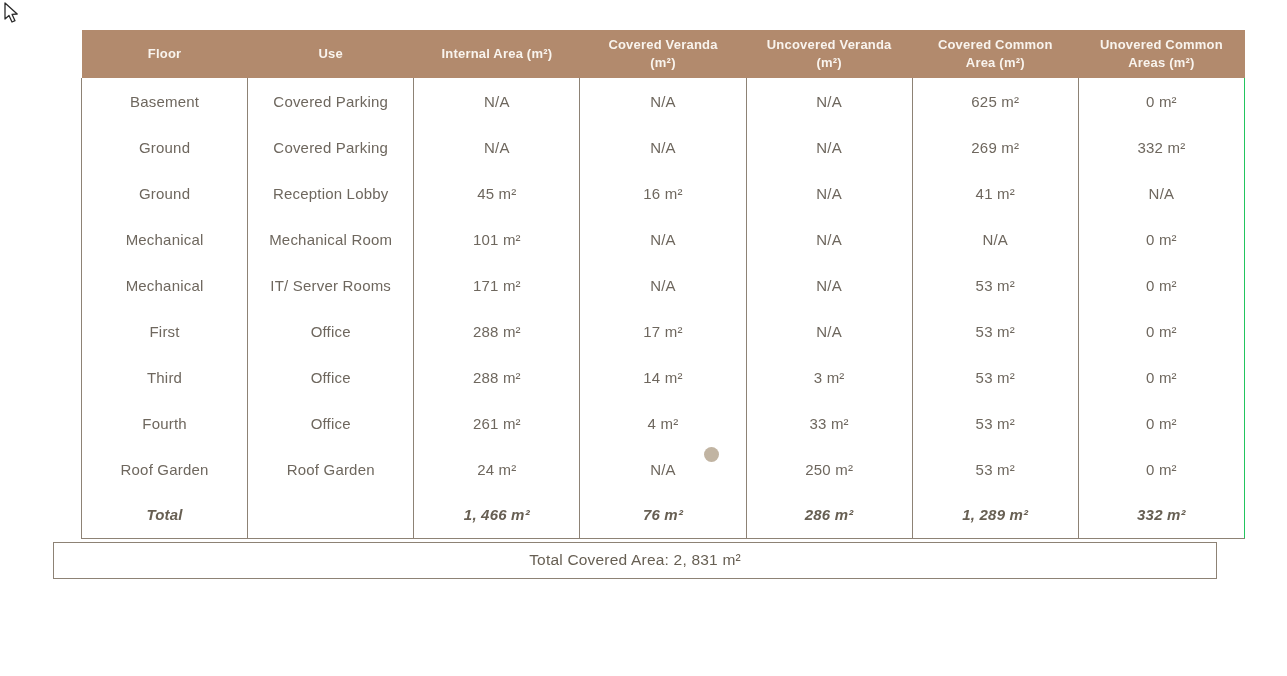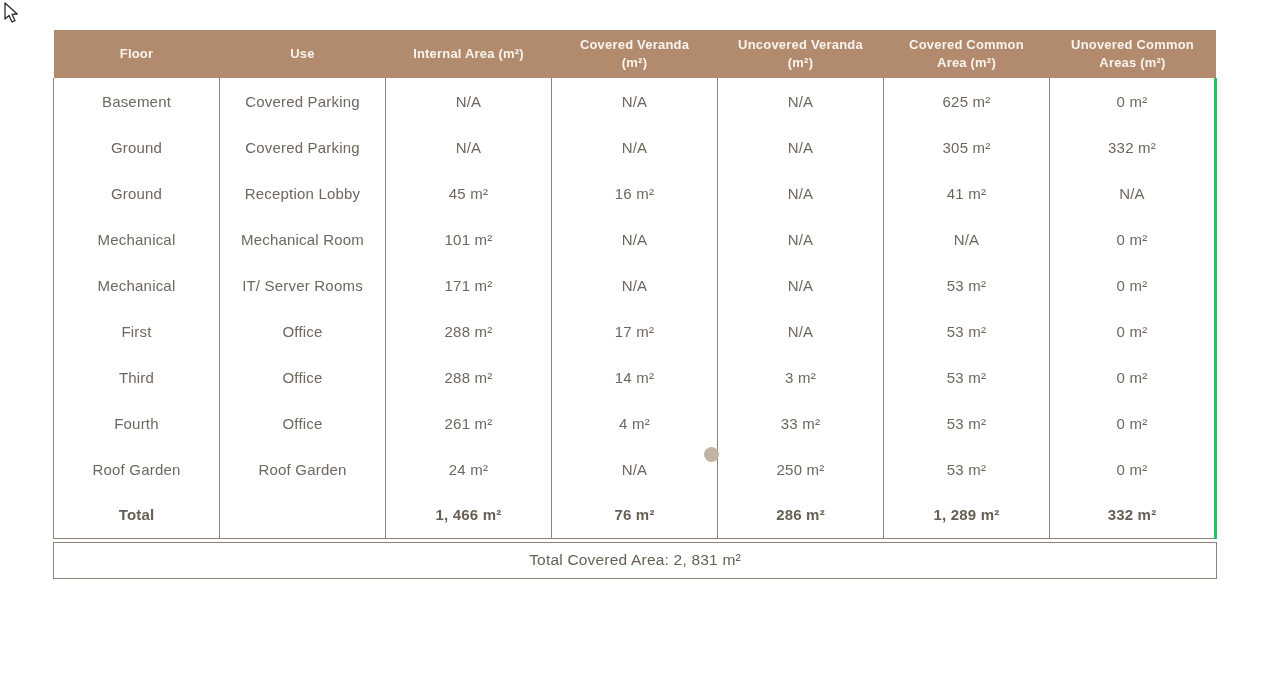--- a/index.html
+++ b/index.html
@@ -14,20 +14,21 @@
     position: absolute; left: 2px; top: 2px; width: 22px; height: 22px;
     z-index: 10;
   }
   .table-wrap {
     position: absolute; left: 53px; top: 30px; width: 1164px;
   }
   table {
     width: 100%;
     border-collapse: collapse;
     table-layout: fixed;
+    margin-left: 28px;
   }
   thead th {
     background: #b28a6d;
     color: #f9f4ee;
     height: 48px;
     font-size: 13px;
     font-weight: 600;
     letter-spacing: 0.2px;
     text-align: center;
     vertical-align: middle;
@@ -37,25 +38,26 @@
   tbody td {
     height: 46px;
     text-align: center;
     vertical-align: middle;
     font-size: 15px;
     color: #6e675e;
     letter-spacing: 0.2px;
     border-left: 1px solid #8d8275;
     background: #ffffff;
   }
-  tbody td:last-child { border-right: 3px solid #22c55e; }
+  tbody td:last-child { border-right: 1px solid #22c55e; }
   tbody tr:last-child td { border-bottom: 1px solid #8d8275; }
   tbody tr.total-row td {
     font-weight: bold;
     color: #675f53;
+    font-style: italic;
   }
   .grand-total {
     margin-top: 3px;
     height: 37px;
     border: 1px solid #8d8275;
     background: #ffffff;
     display: flex;
     align-items: center;
     justify-content: center;
     font-size: 15.5px;
@@ -103,21 +105,21 @@
         <td>N/A</td>
         <td>625 m²</td>
         <td>0 m²</td>
       </tr>
       <tr>
         <td>Ground</td>
         <td>Covered Parking</td>
         <td>N/A</td>
         <td>N/A</td>
         <td>N/A</td>
-        <td>305 m²</td>
+        <td>269 m²</td>
         <td>332 m²</td>
       </tr>
       <tr>
         <td>Ground</td>
         <td>Reception Lobby</td>
         <td>45 m²</td>
         <td>16 m²</td>
         <td>N/A</td>
         <td>41 m²</td>
         <td>N/A</td>

